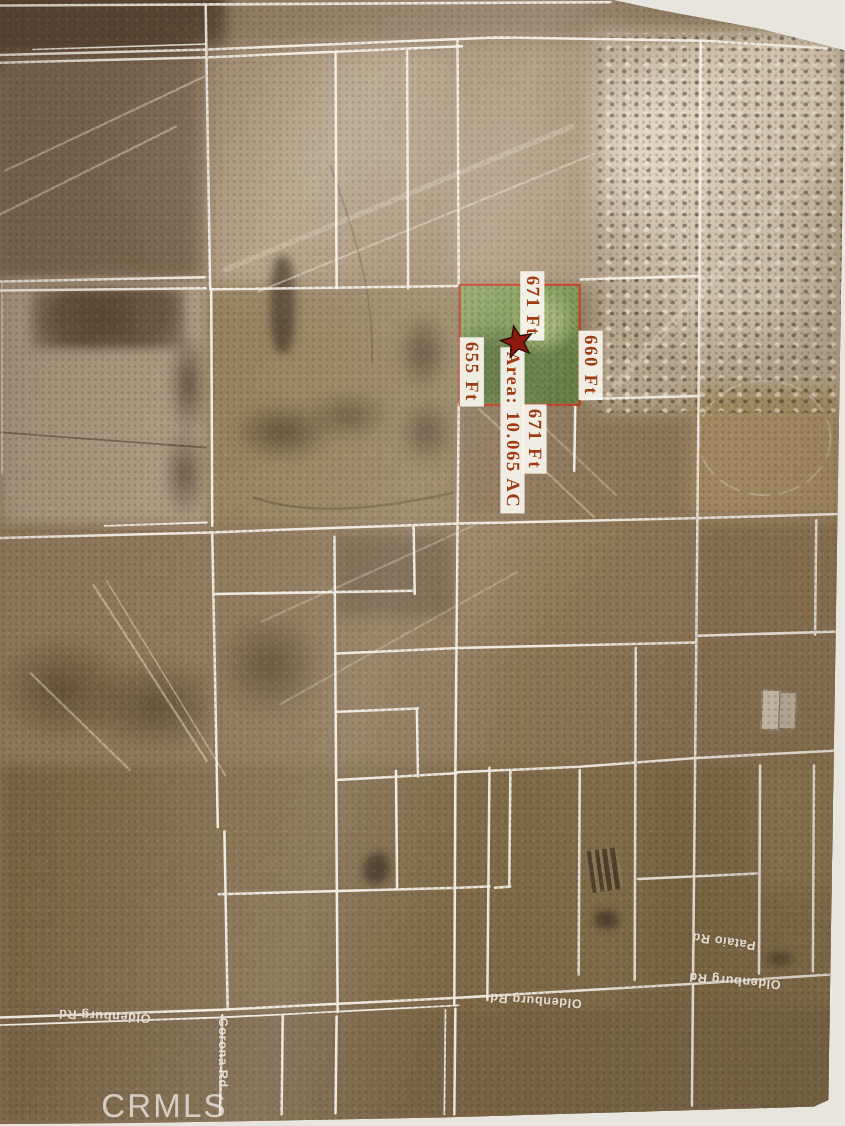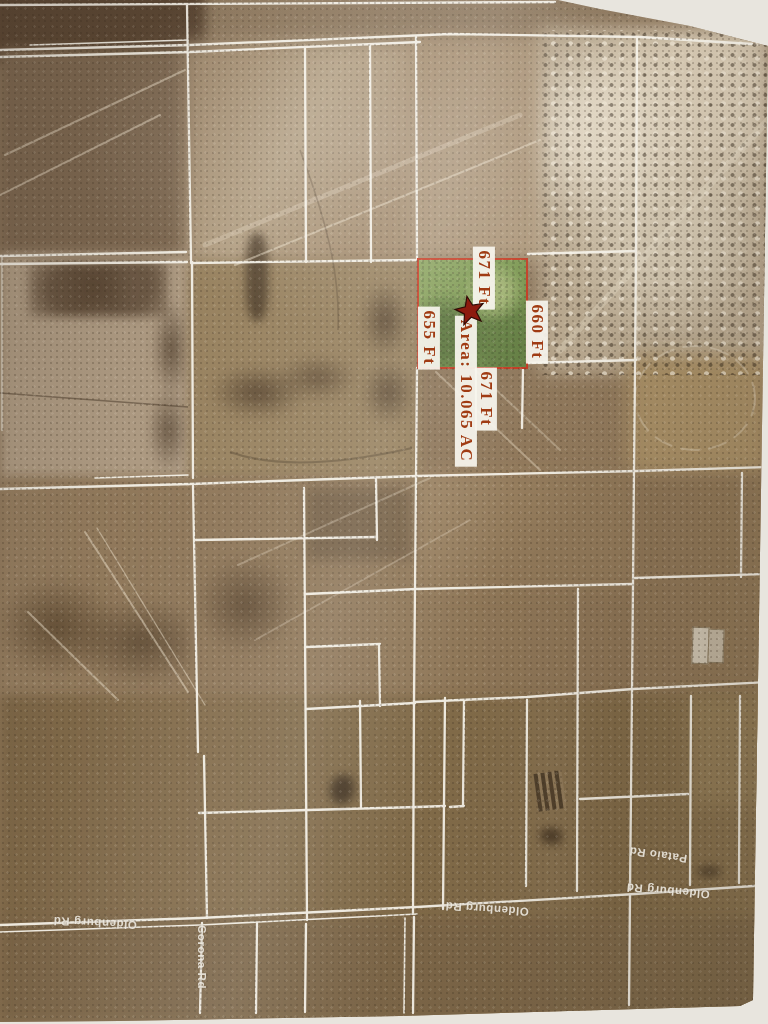--- a/index.html
+++ b/index.html
@@ -165,14 +165,15 @@
     <svg class="layer" width="768" height="1024" viewBox="0 0 768 1024">
       <polygon points="466.9,296.3 472.6,305.2 483.0,303.5 476.3,311.7 481.1,321.0 471.3,317.2 463.9,324.7 464.5,314.2 455.1,309.4 465.3,306.8" fill="#8d1a0e" stroke="#2e0a05" stroke-width="1.2"></polygon>
     </svg>
 
     <div class="road" style="left:95px;top:923px;transform:translate(-50%,-50%) rotate(183deg);">Oldenburg Rd</div>
     <div class="road" style="left:487px;top:909px;transform:translate(-50%,-50%) rotate(184deg);">Oldenburg Rd</div>
     <div class="road" style="left:668px;top:891px;transform:translate(-50%,-50%) rotate(185deg);">Oldenburg Rd</div>
     <div class="road" style="left:658px;top:855px;transform:translate(-50%,-50%) rotate(188deg);">Pataio Rd</div>
     <div class="road" style="left:202px;top:957px;transform:translate(-50%,-50%) rotate(90deg);">Corona Rd</div>
 
+    <div id="watermark">CRMLS</div>
   </div>
 </div>
 
 </body></html>

